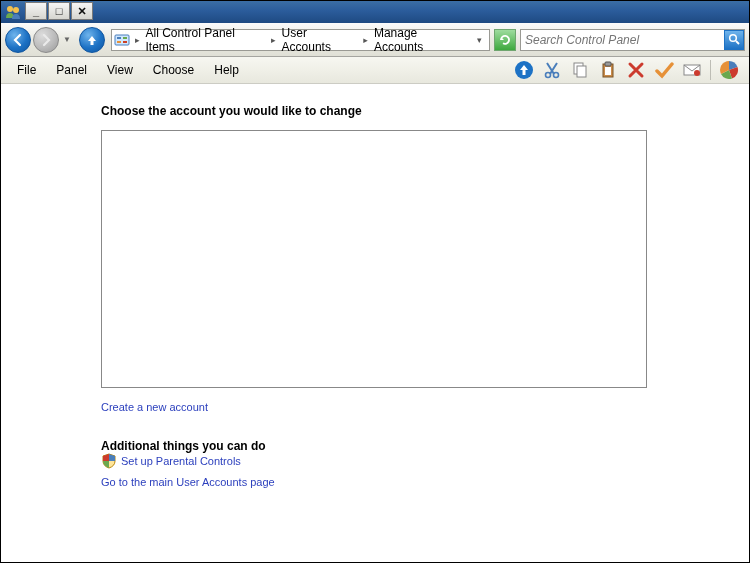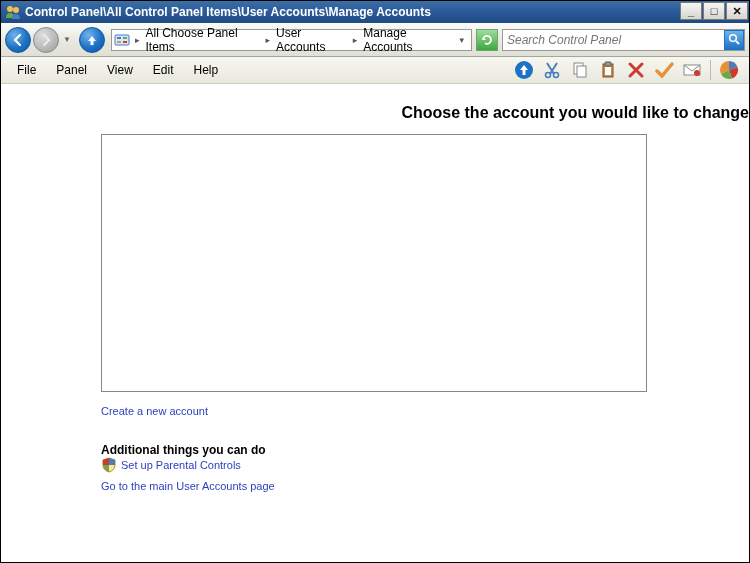--- a/index.html
+++ b/index.html
@@ -138,21 +138,21 @@
   height: 22px;
   border: 1px solid #6fa66f;
   background: linear-gradient(#9edc9e, #3ea83e);
   display: flex;
   align-items: center;
   justify-content: center;
   margin-right: 4px;
   color: #fff;
 }
 .search-box {
-  width: 243px;
+  width: 225px;
   height: 22px;
   background: #fff;
   border: 1px solid #9a9a94;
   display: flex;
   align-items: center;
 }
 .search-box input {
   flex: 1;
   border: none;
   outline: none;
@@ -199,24 +199,23 @@
   height: 20px;
   background: #bdbdb5;
   margin: 0 4px;
 }
 
 .content {
   padding: 20px 0 0 100px;
   color: #000;
 }
 .content h2 {
-  font-size: 16px;
+  font-size: 12px;
   font-weight: bold;
   margin-bottom: 12px;
-  text-align: right;
 }
 .account-box {
   width: 546px;
   height: 258px;
   border: 1px solid #888;
   background: #fff;
   margin-bottom: 12px;
 }
 .link {
   color: #2b3fbd;
@@ -249,21 +248,20 @@
 
 <div class="titlebar">
   <span class="title-icon">
     <svg width="16" height="16" viewBox="0 0 16 16">
       <circle cx="5" cy="5" r="3" fill="#f2c14e"></circle>
       <path d="M1 14 Q1 9 5 9 Q9 9 9 14" fill="#6aa84f"></path>
       <circle cx="11" cy="6" r="3" fill="#f2c14e"></circle>
       <path d="M7 15 Q7 10 11 10 Q15 10 15 15" fill="#4a7ebb"></path>
     </svg>
   </span>
-  <span class="title-text">Control Panel\All Control Panel Items\User Accounts\Manage Accounts</span>
   <div class="window-controls">
     <div class="win-btn">_</div>
     <div class="win-btn">□</div>
     <div class="win-btn">✕</div>
   </div>
 </div>
 
 <div class="navbar">
   <div class="nav-circle back">
     <svg width="14" height="14" viewBox="0 0 14 14">
@@ -286,21 +284,21 @@
     <span class="addr-icon">
       <svg width="16" height="16" viewBox="0 0 16 16">
         <rect x="1" y="3" width="14" height="10" rx="1" fill="#cfe7ff" stroke="#4a7ebb"></rect>
         <rect x="3" y="5" width="4" height="2" fill="#4a7ebb"></rect>
         <rect x="9" y="5" width="4" height="2" fill="#6aa84f"></rect>
         <rect x="3" y="9" width="4" height="2" fill="#e69138"></rect>
         <rect x="9" y="9" width="4" height="2" fill="#cc4125"></rect>
       </svg>
     </span>
     <span class="crumb-sep">▸</span>
-    <span class="crumb">All Choose Panel Items</span>
+    <span class="crumb">All Control Panel Items</span>
     <span class="crumb-sep">▸</span>
     <span class="crumb">User Accounts</span>
     <span class="crumb-sep">▸</span>
     <span class="crumb">Manage Accounts</span>
     <span class="spacer"></span>
     <span class="addr-dd">▾</span>
   </div>
 
   <div class="refresh-btn">
     <svg width="14" height="14" viewBox="0 0 14 14">
@@ -317,21 +315,21 @@
         <line x1="8" y1="8" x2="11" y2="11" stroke="#fff" stroke-width="1.8"></line>
       </svg>
     </div>
   </div>
 </div>
 
 <div class="menubar">
   <span class="menu-item">File</span>
   <span class="menu-item">Panel</span>
   <span class="menu-item">View</span>
-  <span class="menu-item">Edit</span>
+  <span class="menu-item">Choose</span>
   <span class="menu-item">Help</span>
   <span class="menu-spacer"></span>
 
   <span class="tool-btn">
     <svg width="20" height="20" viewBox="0 0 20 20">
         <circle cx="10" cy="10" r="9" fill="#1d72c5"></circle>
         <path d="M10 5 L14 10 L11.5 10 L11.5 15 L8.5 15 L8.5 10 L6 10 Z" fill="#fff"></path>
       </svg>
   </span>
   <span class="tool-btn">

